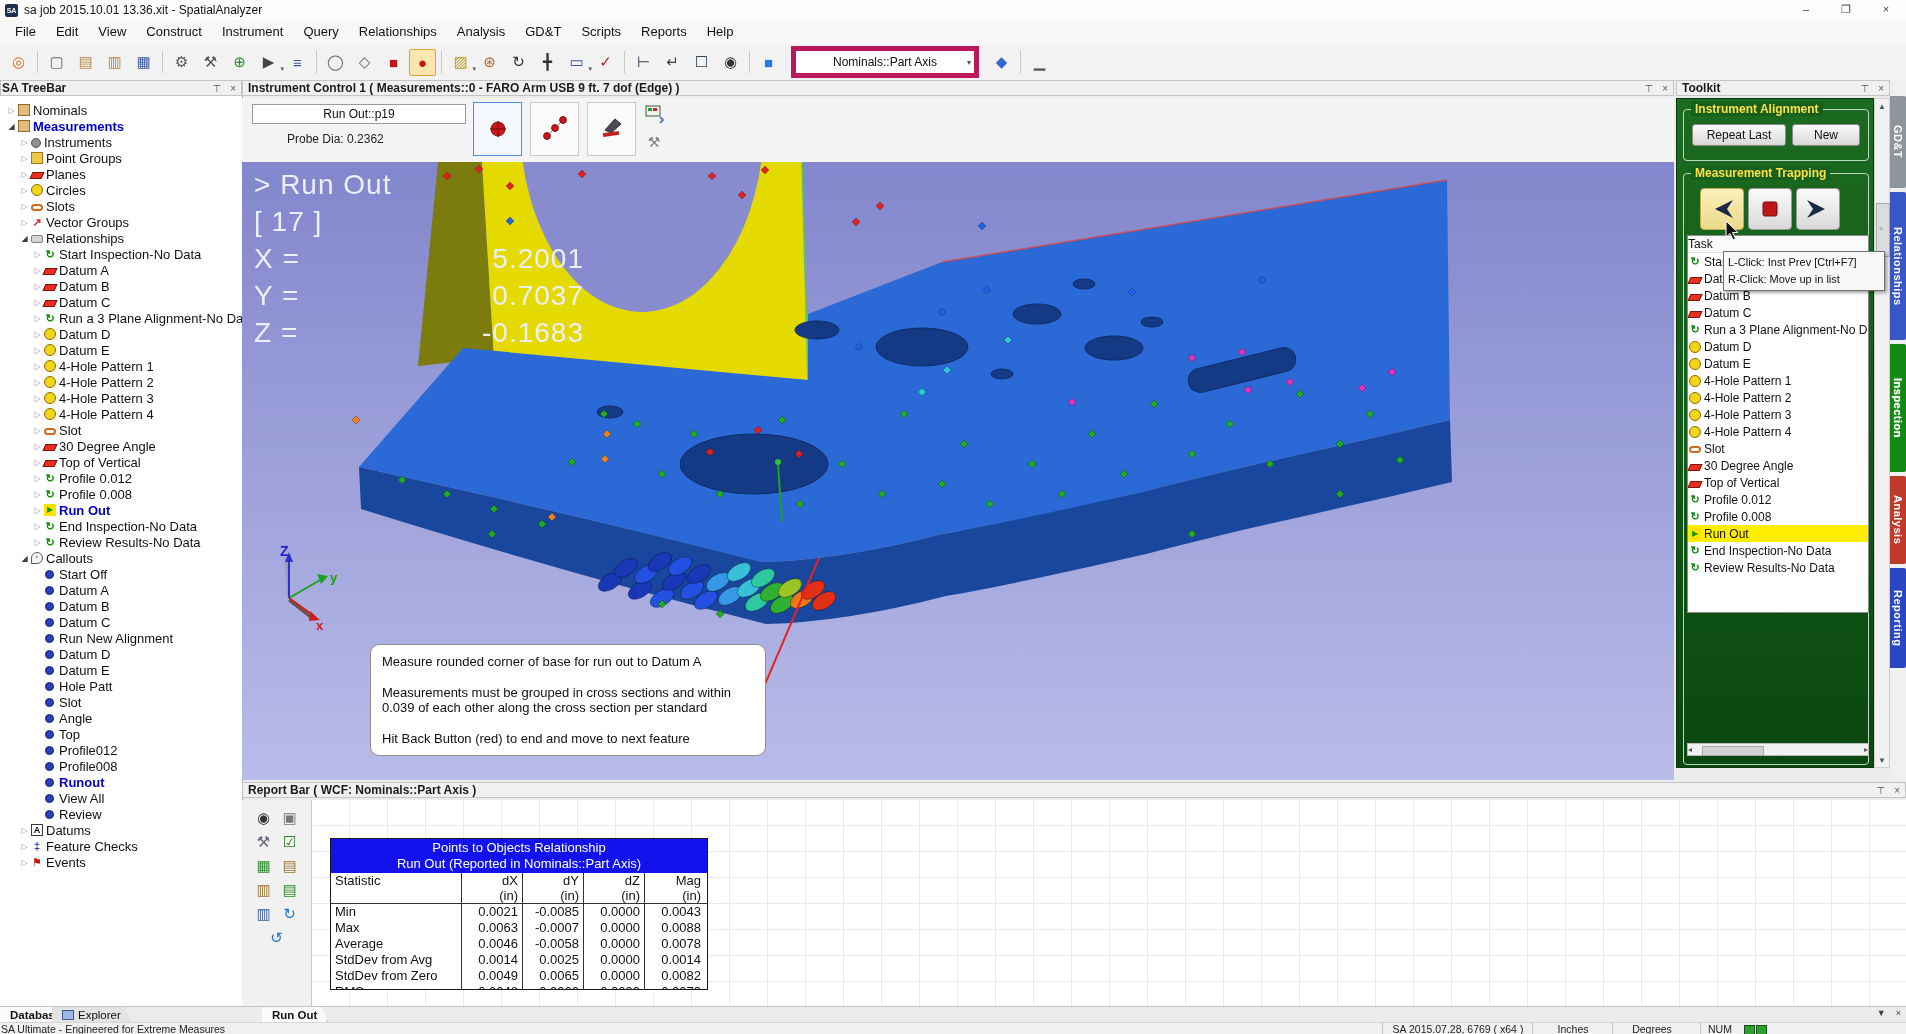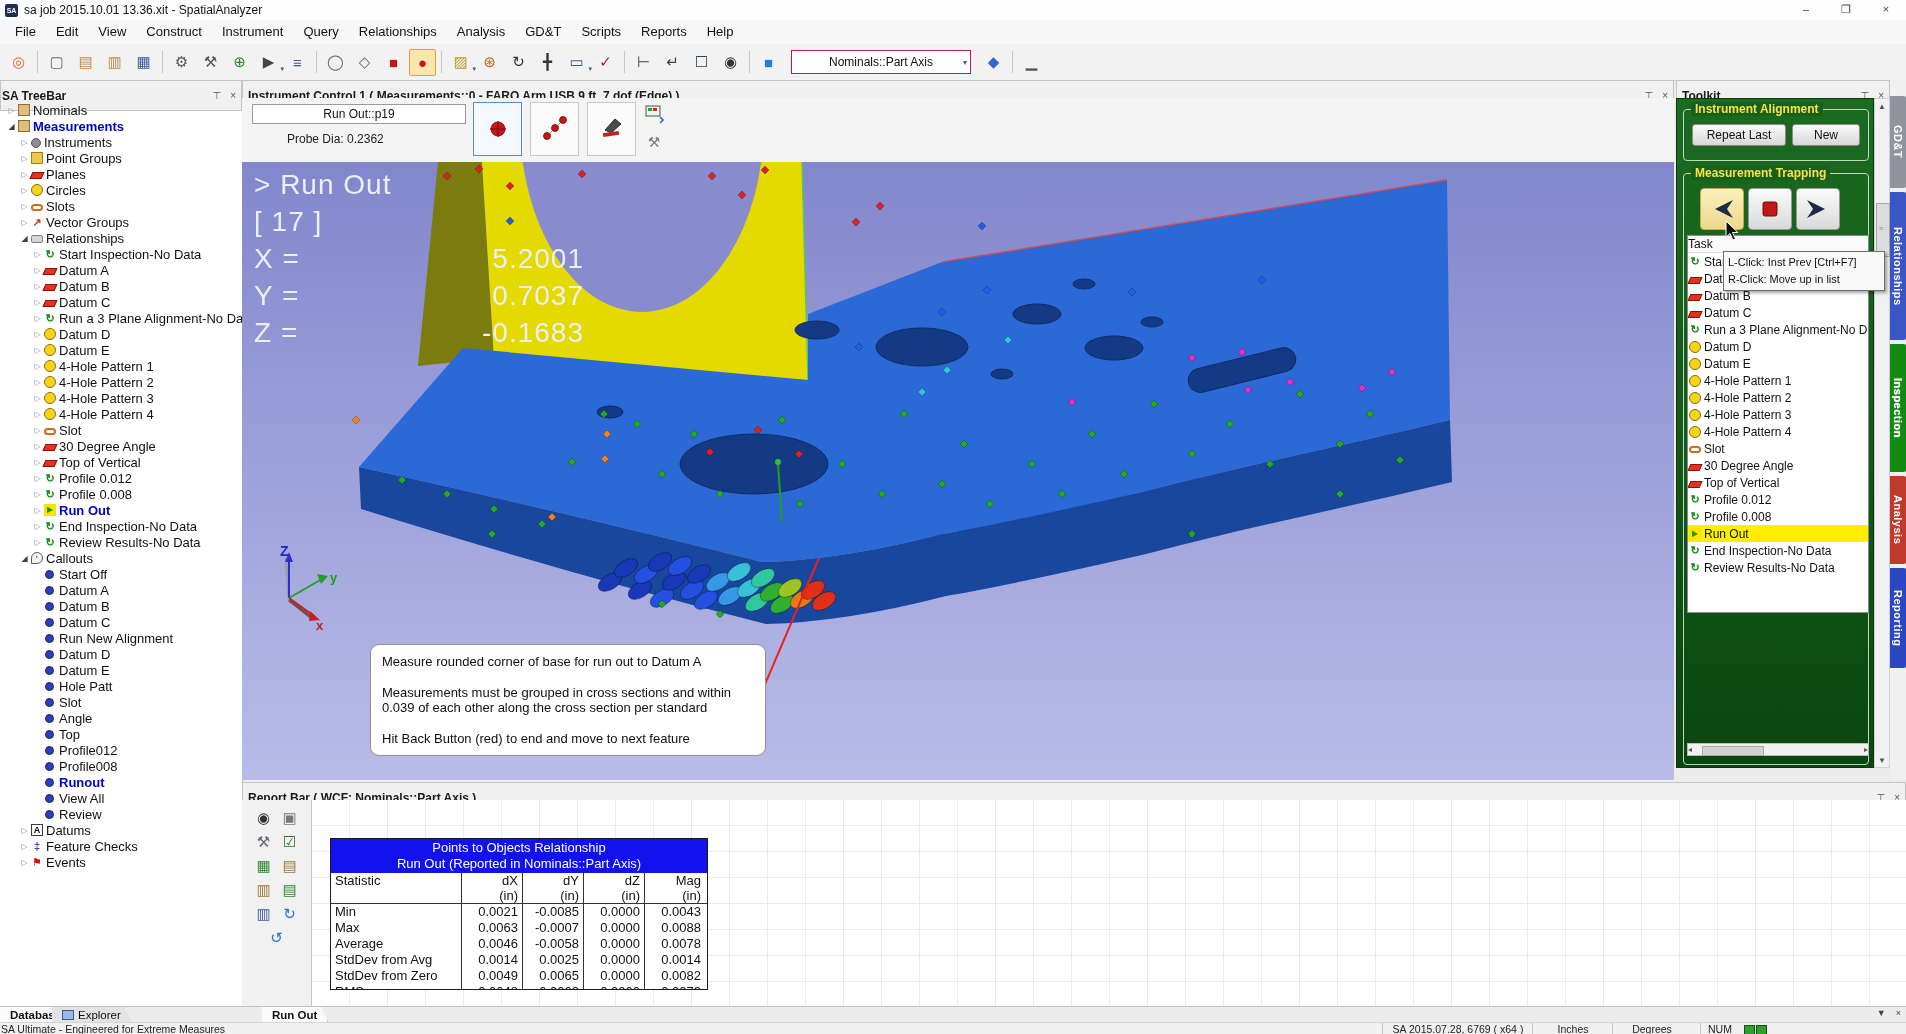--- a/index.html
+++ b/index.html
@@ -21,26 +21,26 @@
   .menu-item{padding:0 10px;line-height:24px;}
 
   
   .toolbar{left:0;top:44px;width:1906px;height:36px;background:#f2f2f2;border-bottom:1px solid #cfcfcf;
            display:flex;align-items:center;padding-left:4px;}
   .tbtn{width:25px;height:25px;display:flex;align-items:center;justify-content:center;font-size:15px;
         border:1px solid transparent;border-radius:2px;margin:0 1px;flex:none;position:relative;}
   .tbtn.active{background:#fde5ae;border-color:#e0a23c;}
   .tbtn .dd{position:absolute;right:-3px;bottom:2px;font-size:7px;color:#555;}
   .tsep{width:1px;height:22px;background:#c6c6c6;margin:0 4px;flex:none;}
-  .combo{width:178px;height:22px;background:#fff;border:1px solid #be185d;font-size:12px;display:flex;
+  .combo{width:178px;height:22px;background:#fff;border:5px solid #be185d;font-size:12px;display:flex;
          align-items:center;justify-content:center;margin:0 8px;position:relative;flex:none;}
   .combo .arr{position:absolute;right:3px;font-size:8px;color:#555;}
 
   
-  .panel-h{height:31px;background:#f0f0f0;border:1px solid #c4c4c4;display:flex;align-items:center;
+  .panel-h{height:16px;background:#f0f0f0;border:1px solid #c4c4c4;display:flex;align-items:center;
            font-size:12px;font-weight:bold;color:#1a1a1a;padding:1px 5px;box-sizing:border-box;}
   .ph-icons{margin-left:auto;display:flex;gap:9px;font-size:10px;color:#555;font-weight:normal;}
 
   
   .treebar{left:0;top:80px;width:242px;height:926px;background:#fff;border-right:1px solid #aeaeae;}
   .tree{position:absolute;left:0;top:22px;right:0;bottom:0;font-size:13px;overflow:hidden;}
   .trow{display:flex;align-items:center;height:16px;white-space:nowrap;}
   .tarr{width:11px;flex:none;text-align:center;font-size:8px;color:#999;}
   .tarr.e{color:#3c3c3c;}
   .hl{color:#0000cc;font-weight:bold;}

